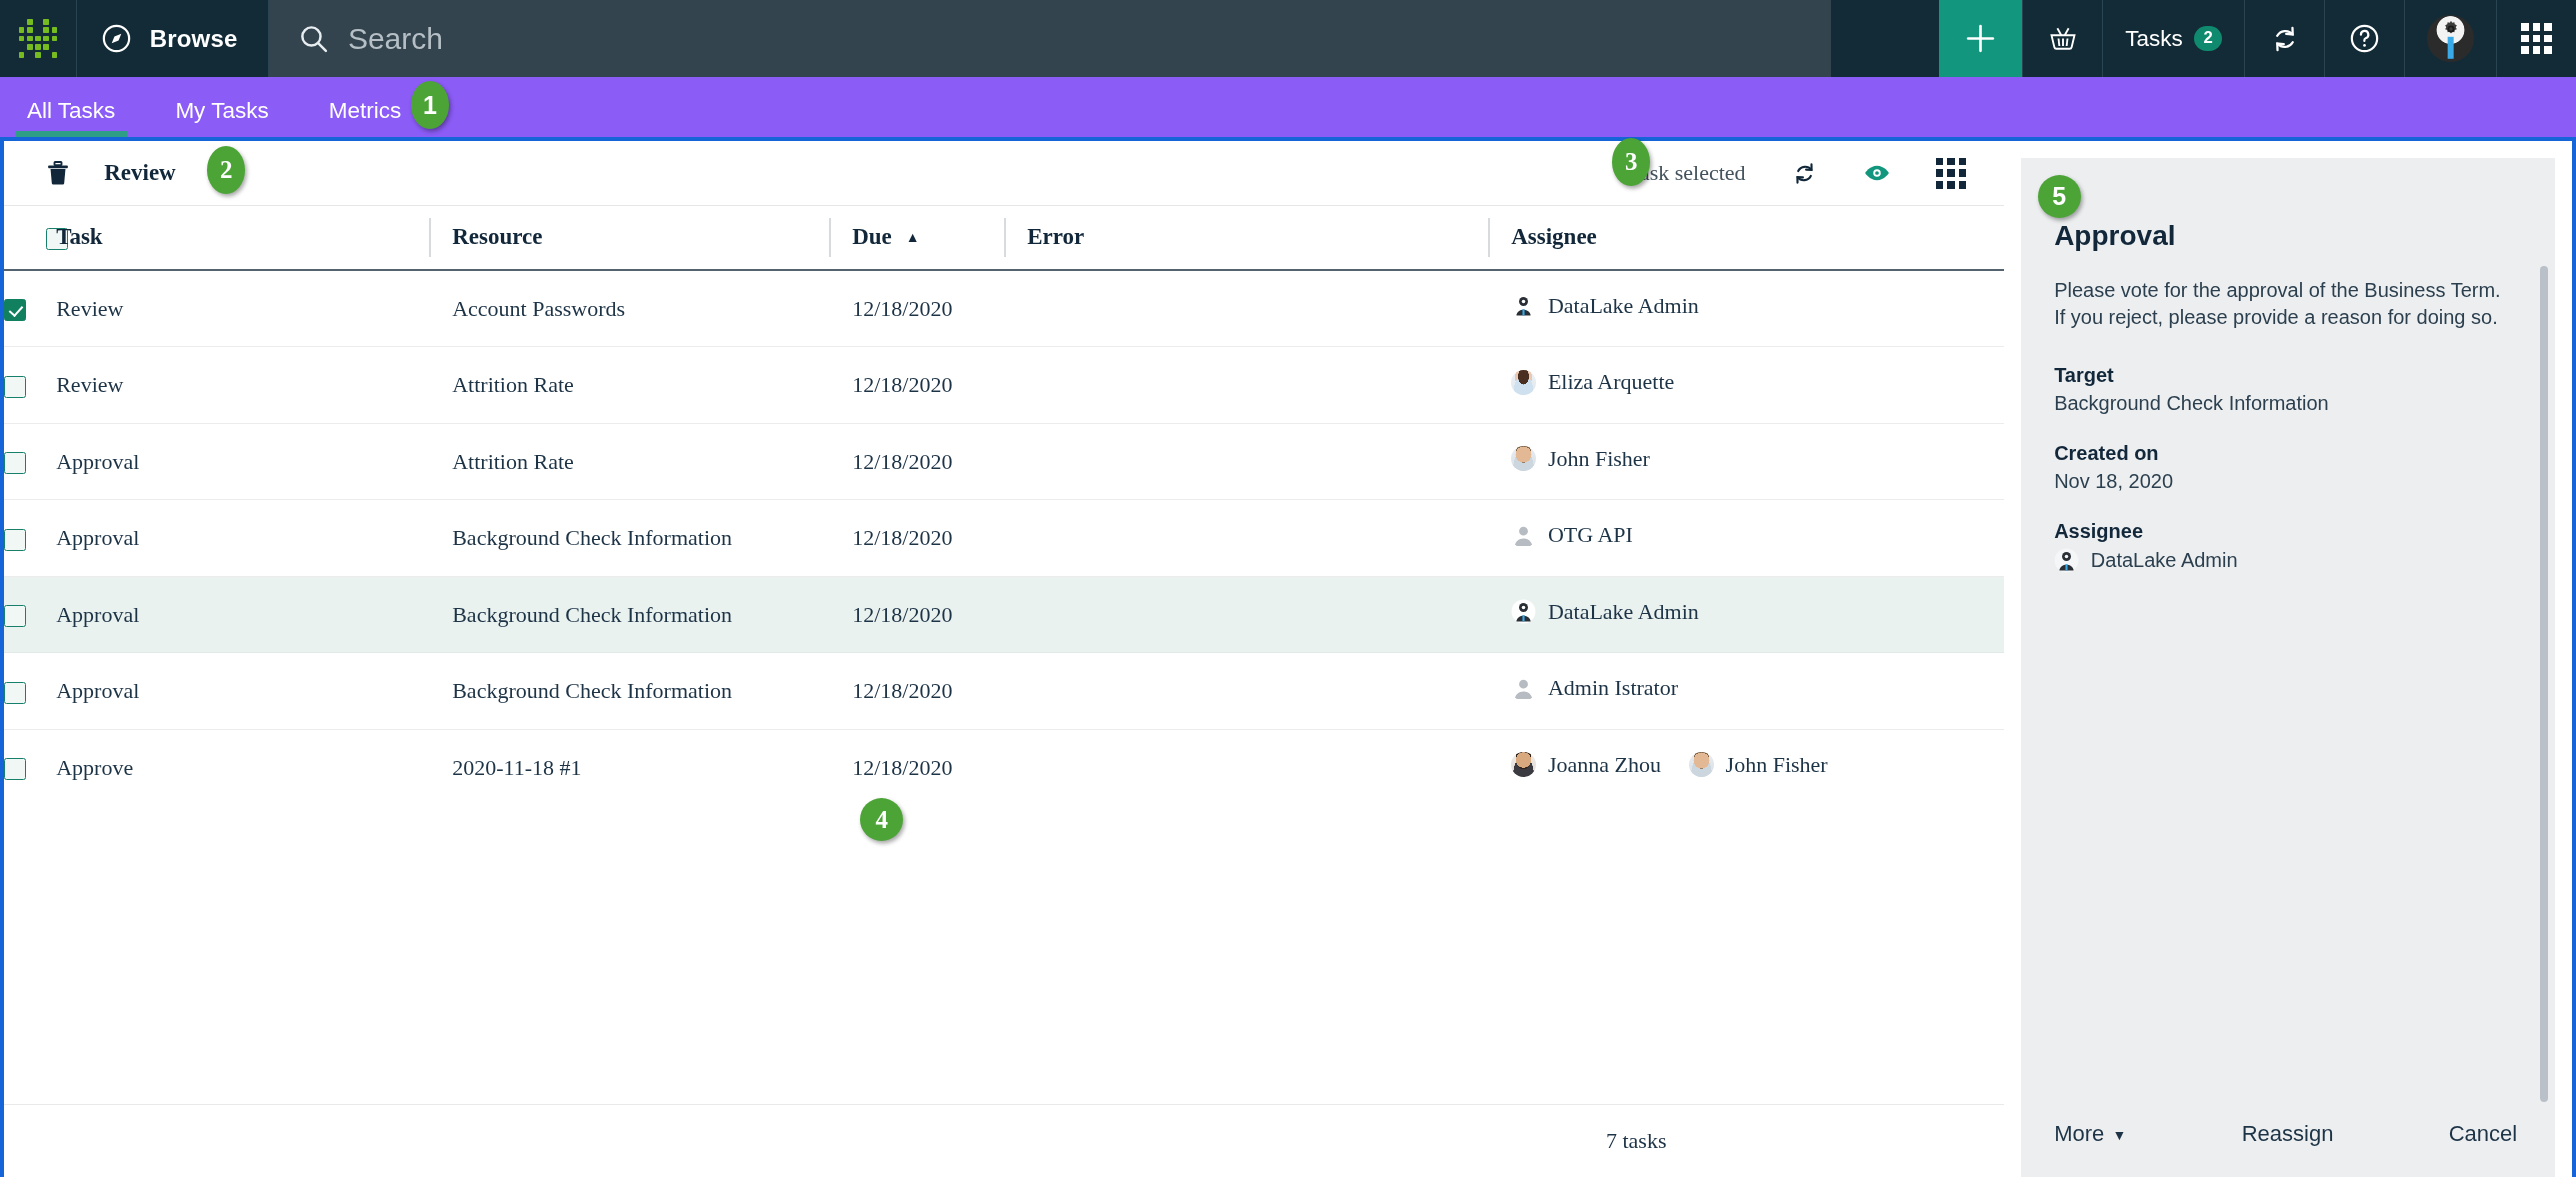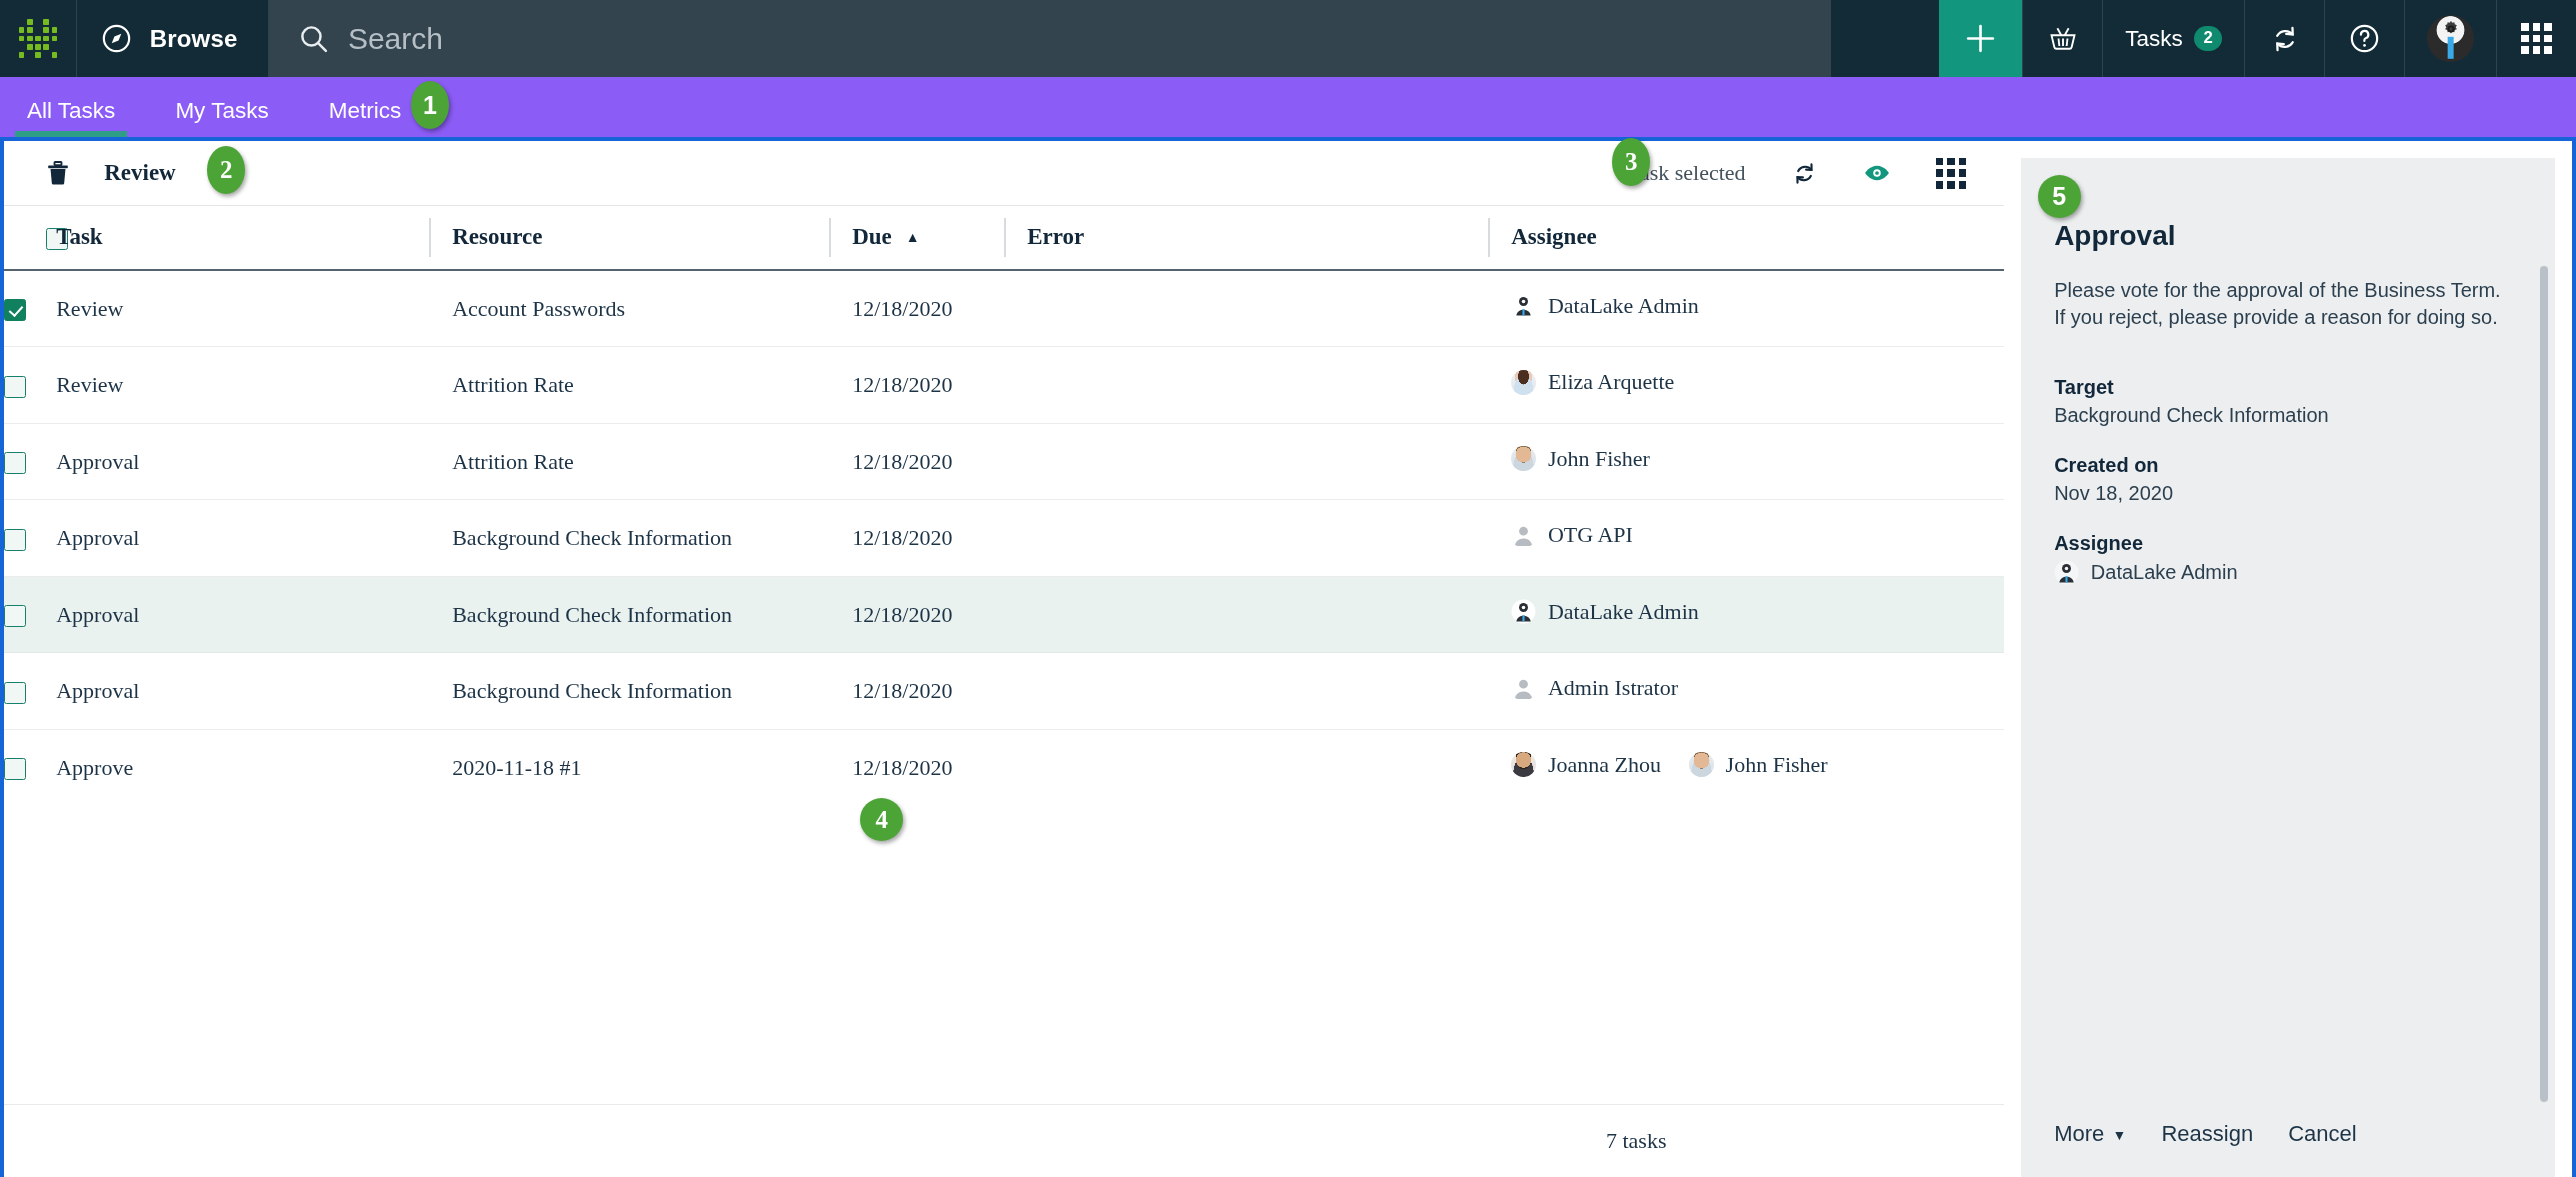--- a/index.html
+++ b/index.html
@@ -188,27 +188,27 @@
   .panel {
     width: 534px; flex: 0 0 534px; background:#eceef0;
     margin: 16.7px 16.7px 0 16.7px; position: relative;
     display:flex; flex-direction:column; padding: 30px 33px 0 33px;
   }
   .panel-scroll {
     position:absolute; right: 6.7px; top: 108px; bottom: 75px; width: 8.3px;
     background: #b9c0c8; border-radius: 5px;
   }
   .panel-title { font-size: 28px; font-weight: 700; color:#12283a; margin: 32px 0 25px 0; }
-  .panel-desc { font-size: 20px; line-height: 1.38; color:#2b3f4e; margin-bottom: 44px; max-width: 450px; }
+  .panel-desc { font-size: 20px; line-height: 1.38; color:#2b3f4e; margin-bottom: 32px; max-width: 450px; }
   .fld { margin-bottom: 27px; }
   .fld-label { font-size: 20px; font-weight: 700; color:#12283a; margin-bottom: 5px; }
   .fld-value { font-size: 20px; color:#2b3f4e; }
   .fld-assignee { display:flex; align-items:center; gap: 11.7px; font-size: 20px; color:#2b3f4e; margin-top: 3.3px; }
   .panel-actions {
-    margin-top:auto; display:flex; align-items:center; justify-content:flex-start;
+    margin-top:auto; display:flex; align-items:center; justify-content:space-between;
     gap: 35px; padding: 0 5px 30px 0;
   }
   .p-act { font-size: 22px; color:#1d3346; cursor:pointer; display:flex; align-items:center; gap:8.3px; }
   .caret { font-size: 14px; position:relative; top:0.8px; }
 
   svg { display:block; }
 </style>
 </head>
 <body>
 

